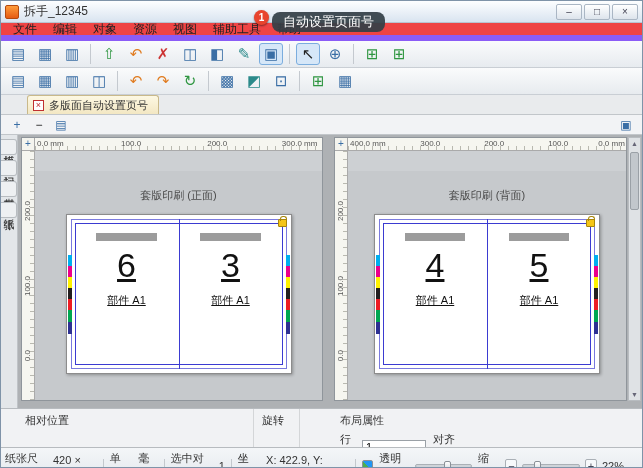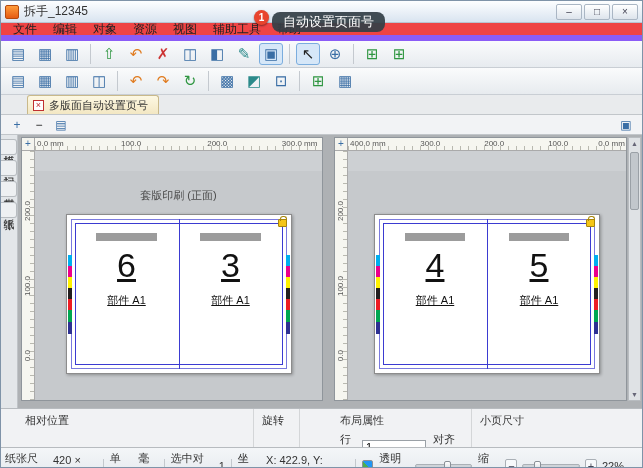--- a/index.html
+++ b/index.html
@@ -279,20 +279,21 @@
         <span class="rt-label" style="left:49%">200.0</span>
         <span class="rt-label" style="left:72%">100.0</span>
         <span class="rt-label" style="left:90%">0.0 mm</span>
       </div>
       <div class="ruler-left">
         <span class="rl-label" style="top:20%">200.0</span>
         <span class="rl-label" style="top:50%">100.0</span>
         <span class="rl-label" style="top:80%">0.0</span>
       </div>
       <div class="vcontent">
+        <div class="caption">套版印刷 (背面)</div>
         <div class="sheet">
           <div class="frame-outer"></div>
           <div class="frame-inner"></div>
           <div class="divider"></div>
           <div class="cstrip left"></div>
           <div class="cstrip right"></div>
           <div class="lock"></div>
           <div class="pages">
             <div class="pg">
               <div class="thumbbar"></div>
@@ -323,23 +324,20 @@
     <div class="pan pan2">
       <div class="pan-head">旋转</div>
     </div>
     <div class="pan pan3">
       <div class="pan-head">布局属性</div>
       <div class="pan-row">
         <span>行数</span>
         <input class="rows-input" value="1" style="">
         <span>对齐方式</span>
       </div>
-    </div>
-    <div class="pan pan4">
-      <div class="pan-head">小页尺寸</div>
     </div>
   </div>
 
   <div class="statusbar">
     <span>纸张尺寸:</span>
     <span>420 × 297</span>
     <span class="ssep"></span>
     <span>单位:</span>
     <span>毫米</span>
     <span class="ssep"></span>

